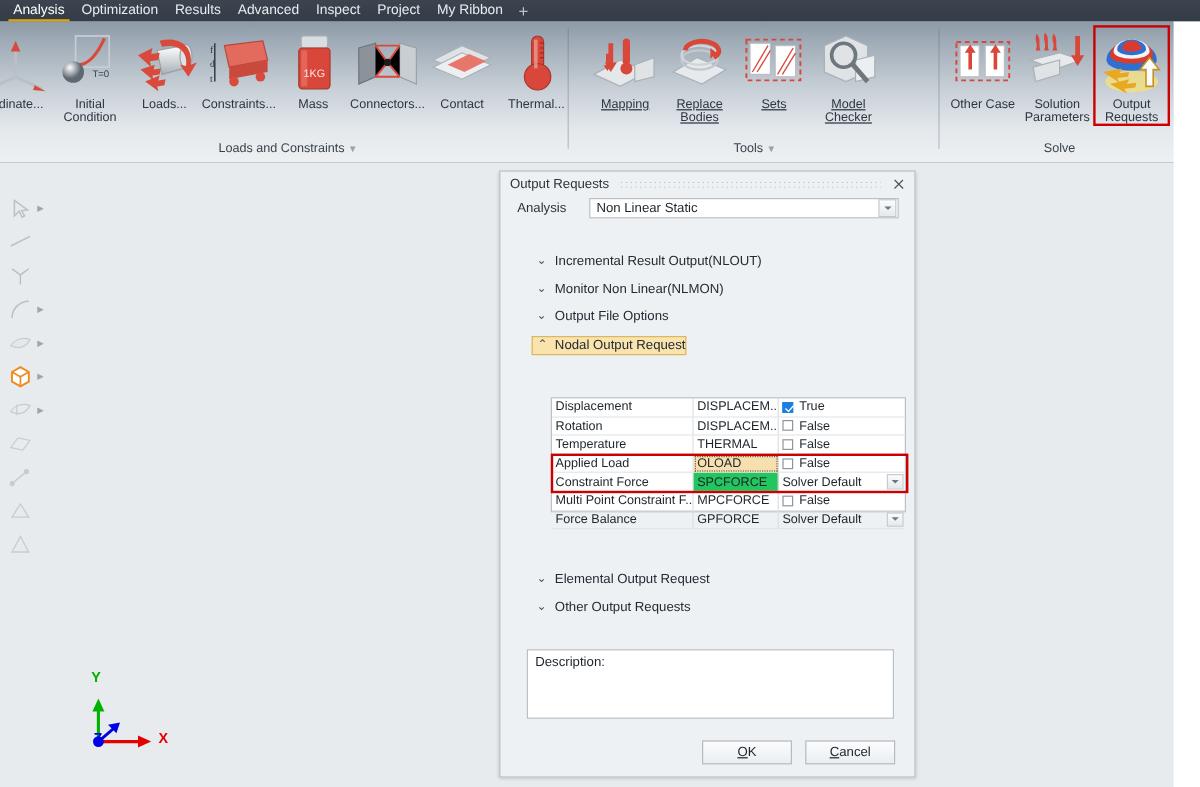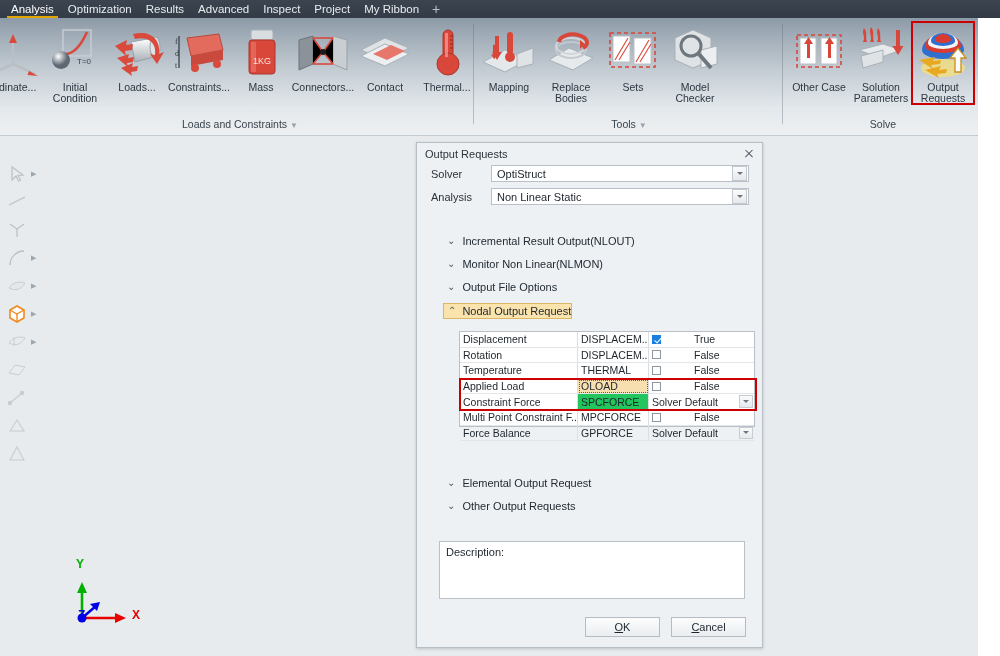--- a/index.html
+++ b/index.html
@@ -127,21 +127,21 @@
     background:#fff; border:1px solid #b9c0c7;
   }
   .trow{ display:flex; height:15.6px; align-items:stretch; }
   .c1{ width:118px; border-right:1px solid #dcdfe2; border-bottom:1px solid #e3e6e9;
        display:flex; align-items:center; padding-left:3px; font-size:10.5px; color:#1d252c;
        white-space:nowrap; overflow:hidden;}
   .c2{ width:71px; border-right:1px solid #dcdfe2; border-bottom:1px solid #e3e6e9;
        display:flex; align-items:center; padding-left:3px; font-size:10.5px; color:#1d252c;
        white-space:nowrap; overflow:hidden;}
   .c3{ flex:1; border-bottom:1px solid #e3e6e9; display:flex; align-items:center;
-       padding-left:3px; font-size:10.5px; color:#1d252c; position:relative;gap:28px; }
+       padding-left:3px; font-size:10.5px; color:#1d252c; position:relative; }
   .c2.amber{ background:#22c55e; }
   .c2.focus{ background:#f7dfb0; outline:1px dotted #6d6049; outline-offset:-2px; }
   .cbx{ width:9px; height:9px; border:1px solid #8d969e; background:#fff; margin-right:5px; flex:none; }
   .cbx.on{ background:#1a7fe0; border-color:#1a7fe0; position:relative; }
   .cbx.on:after{
     content:""; position:absolute; left:2.5px; top:0.5px; width:3px; height:6px;
     border:solid #fff; border-width:0 1.6px 1.6px 0; transform:rotate(42deg);
   }
   .c3 .drop{
     position:absolute; right:1px; top:1px; width:14px; bottom:1px;
@@ -315,21 +315,21 @@
       </div>
     </div>
     <div class="gtitle" style="left:18px;">
       <span>Loads and Constraints</span> <span class="car">▼</span>
     </div>
   </div>
 
   <div class="gsep" style="left:473px;"></div>
 
   <div class="rgroup" style="left:478px; width:302px;">
-    <div class="rgroup-items" style="left:0;">
+    <div class="rgroup-items" style="left:12px;text-decoration:underline;">
       <div class="ritem">
         <div class="ic">
           <svg width="56" height="56" viewBox="0 0 56 56">
             <path d="M2 38 L24 26 L46 36 L24 48 Z" fill="#e4e8ea" stroke="#a9b0b6"></path>
             <g fill="#d9473a">
                 <path d="M11 20 l0 12 l-2.5 0 l4 6 l4 -6 l-2.5 0 l0 -12 z" transform="scale(.8) translate(4,6)"></path>
               </g>
             <path d="M14 12 l0 16 l-3 0 l5 8 l5 -8 l-3 0 l0 -16 z" fill="#d9473a"></path>
             <rect x="26" y="8" width="6" height="22" rx="3" fill="#d9473a"></rect>
             <circle cx="29" cy="33" r="5" fill="#d9473a"></circle>
@@ -563,29 +563,20 @@
 </div>
 
 <div id="dlg">
 
   <div id="dlg-title">
     <span class="ttxt">Output Requests</span>
     <span class="grip"></span>
     <span class="xbtn"></span>
   </div>
 
-  <div class="frow">
-    <span class="flab">Solver</span>
-    <span class="combo">
-      <span class="ctext">OptiStruct</span>
-      <span class="cbtn">
-          <span class="chev"></span>
-        </span>
-    </span>
-  </div>
 
   <div class="frow">
     <span class="flab">Analysis</span>
     <span class="combo">
       <span class="ctext">Non Linear Static</span>
       <span class="cbtn">
           <span class="chev"></span>
         </span>
     </span>
   </div>

